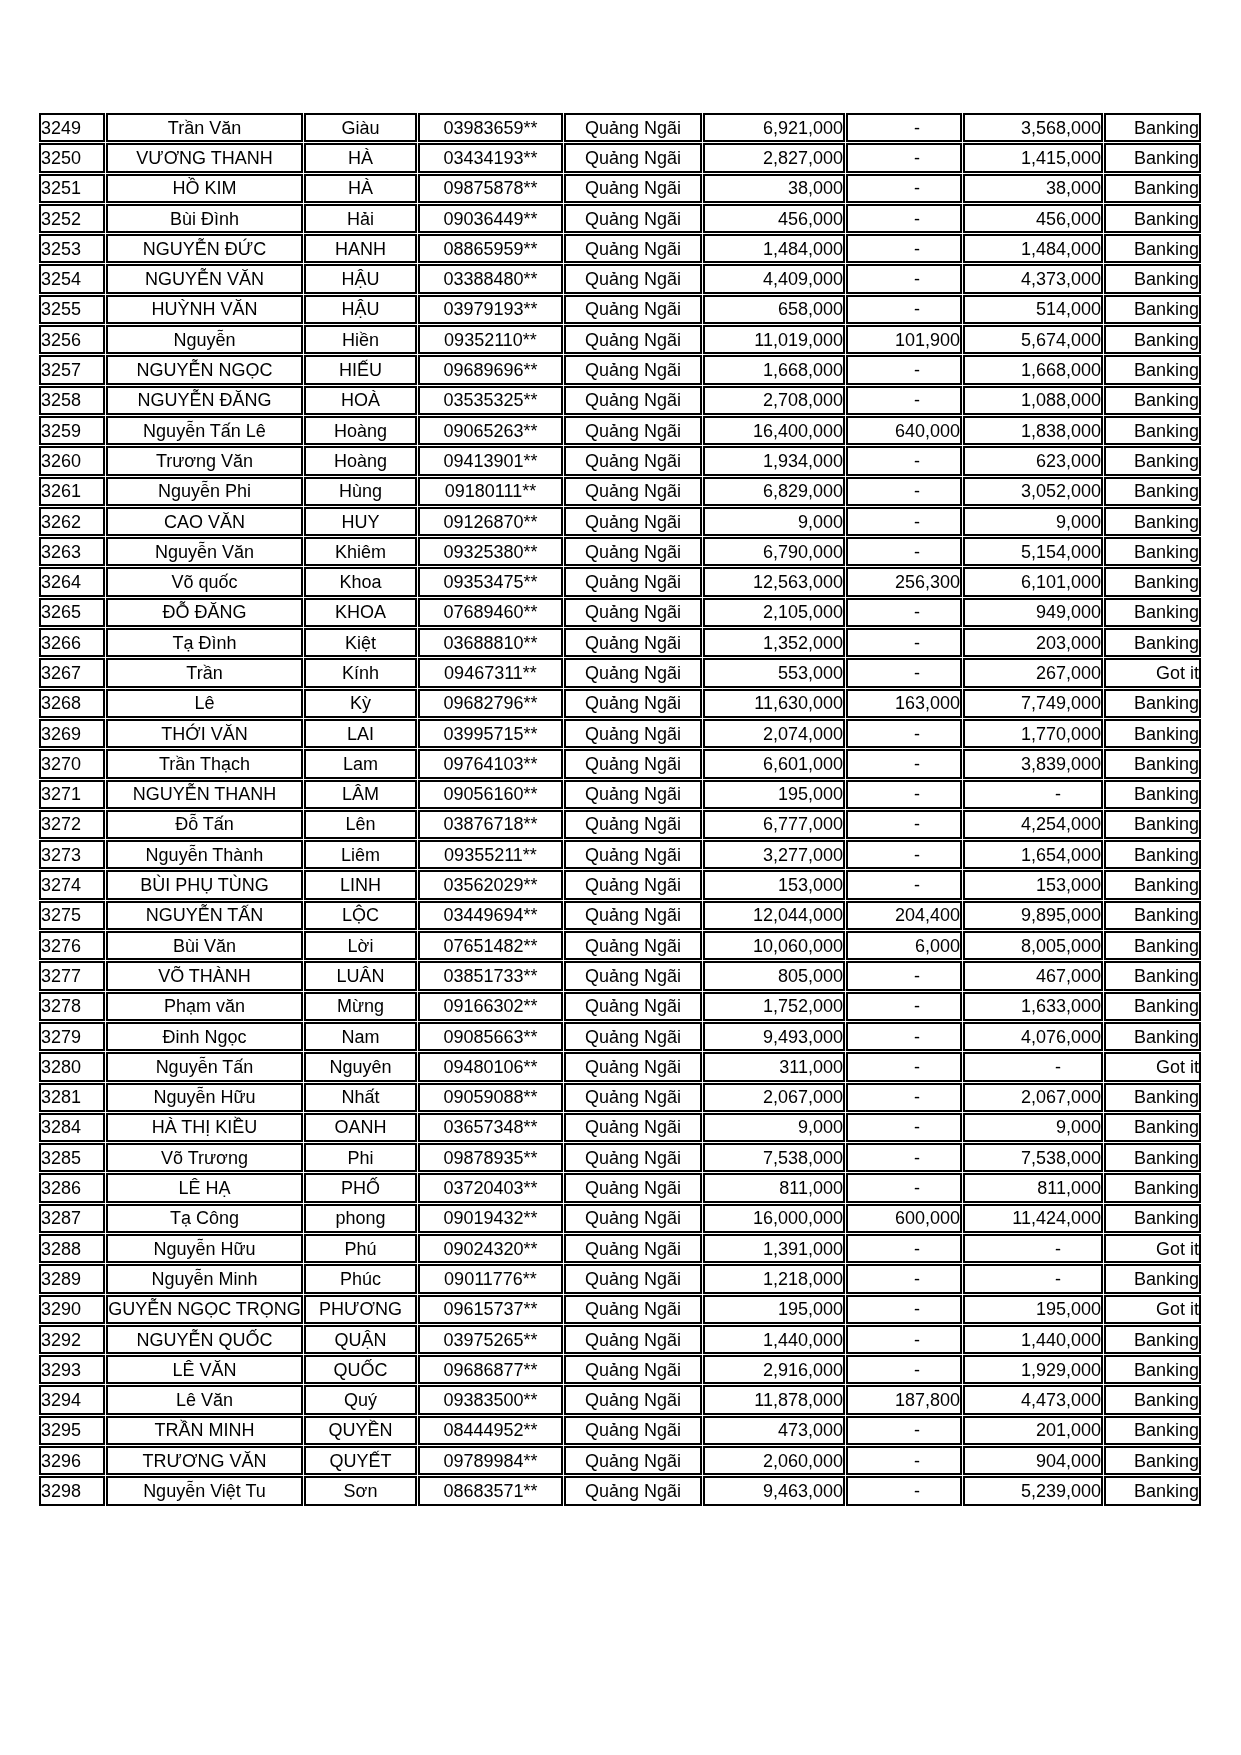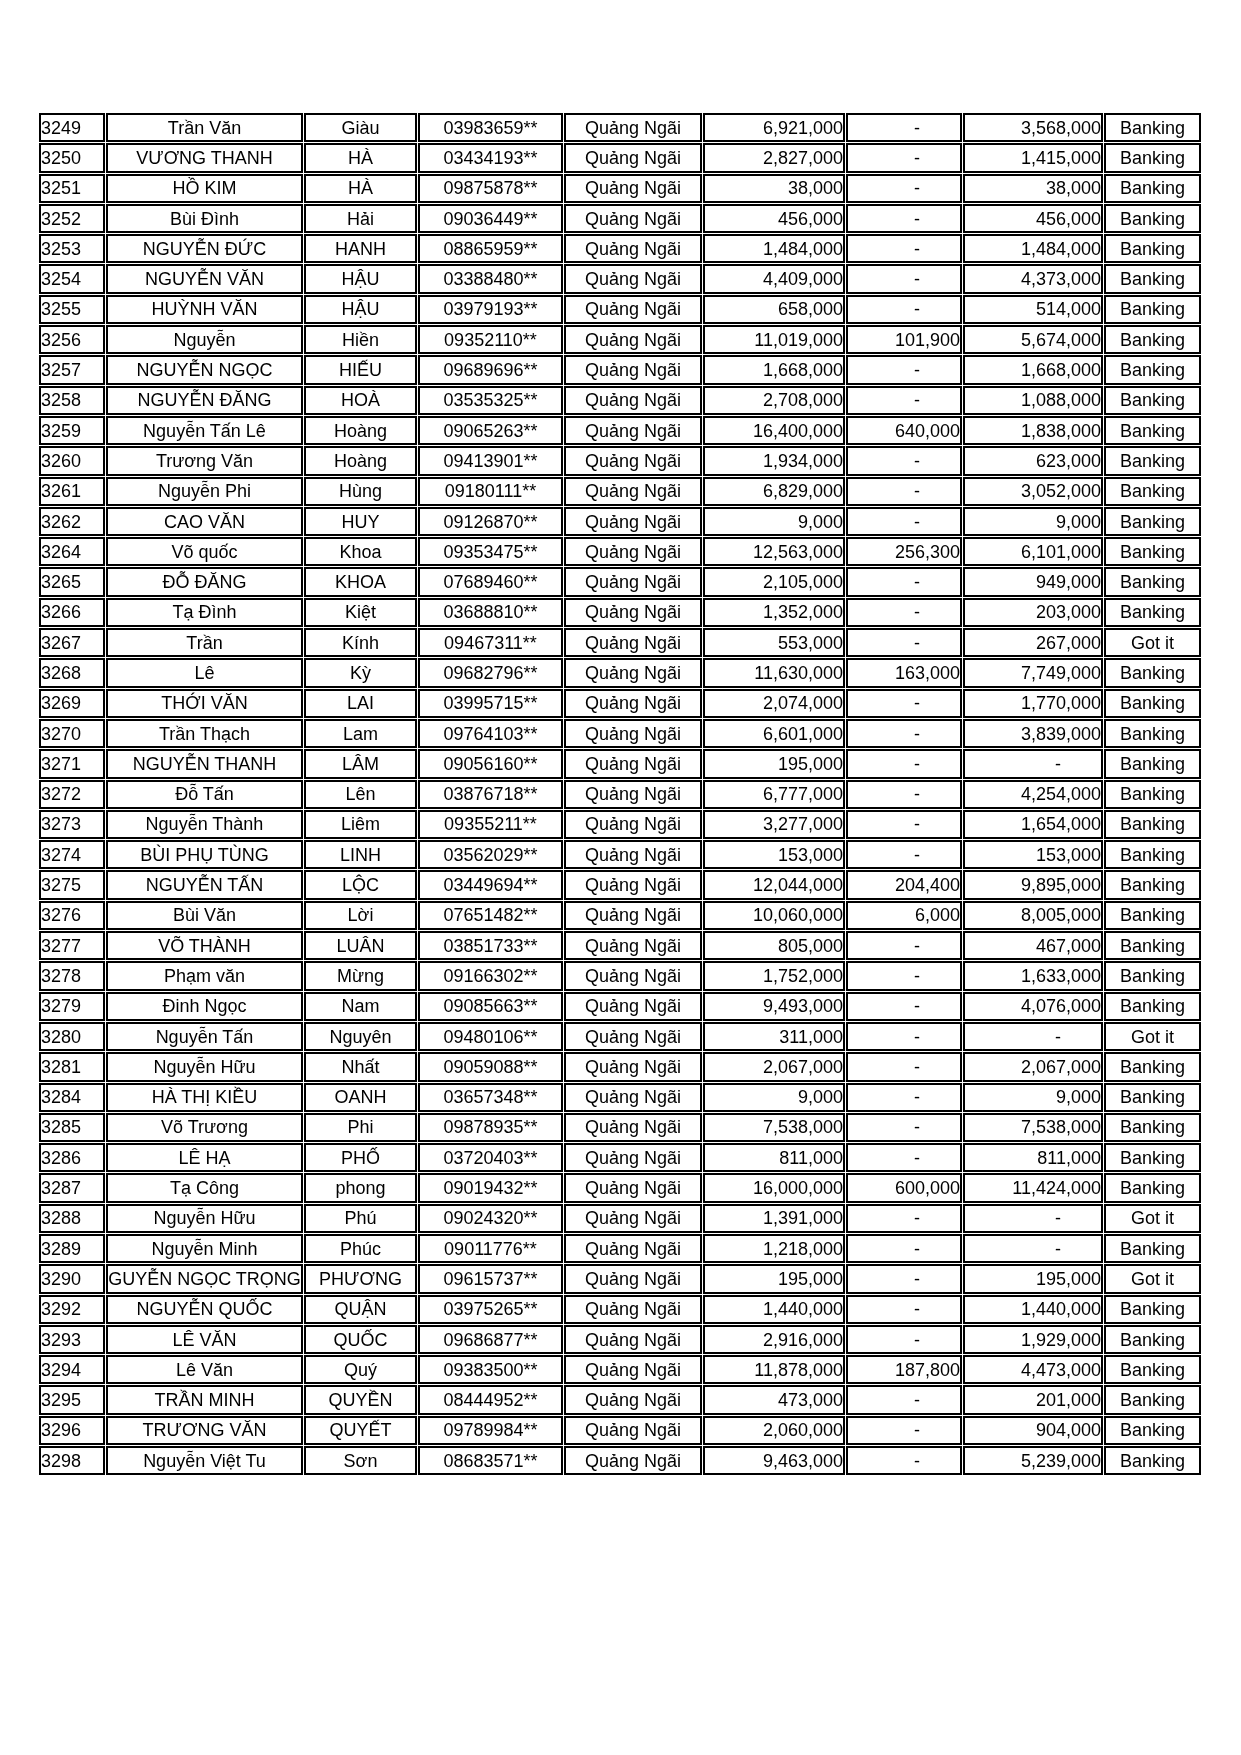--- a/index.html
+++ b/index.html
@@ -35,21 +35,21 @@
     line-height: 1;
     vertical-align: middle;
     white-space: nowrap;
     overflow: hidden;
     background: #ffffff;
   }
   td.al-right  { text-align: left;  padding-right: 3px; }
   td.al-center { text-align: center; padding-left: 1px; padding-right: 1px; }
   td.al-num    { text-align: right;  padding-right: 10px; }
   td.al-num.dash { padding-right: 40px; }
-  td.al-left   { text-align: center;   padding-left: 10px; }
+  td.al-left   { text-align: right;   padding-left: 10px; }
 </style>
 </head>
 <body>
 
 <div class="sheet">
   <table class="records">
     <colgroup>
         <col style="width: 66px;">
         <col style="width: 197px;">
         <col style="width: 113px;">
@@ -209,20 +209,31 @@
           <td class="al-center">CAO VĂN</td>
           <td class="al-center">HUY</td>
           <td class="al-center">09126870**</td>
           <td class="al-center">Quảng Ngãi</td>
           <td class="al-num">9,000</td>
           <td class="al-num dash">-</td>
           <td class="al-num">9,000</td>
           <td class="al-left">Banking</td>
         </tr>
         <tr>
+          <td class="al-right">3263</td>
+          <td class="al-center">Nguyễn Văn</td>
+          <td class="al-center">Khiêm</td>
+          <td class="al-center">09325380**</td>
+          <td class="al-center">Quảng Ngãi</td>
+          <td class="al-num">6,790,000</td>
+          <td class="al-num dash">-</td>
+          <td class="al-num">5,154,000</td>
+          <td class="al-left">Banking</td>
+        </tr>
+        <tr>
           <td class="al-right">3264</td>
           <td class="al-center">Võ quốc</td>
           <td class="al-center">Khoa</td>
           <td class="al-center">09353475**</td>
           <td class="al-center">Quảng Ngãi</td>
           <td class="al-num">12,563,000</td>
           <td class="al-num">256,300</td>
           <td class="al-num">6,101,000</td>
           <td class="al-left">Banking</td>
         </tr>

